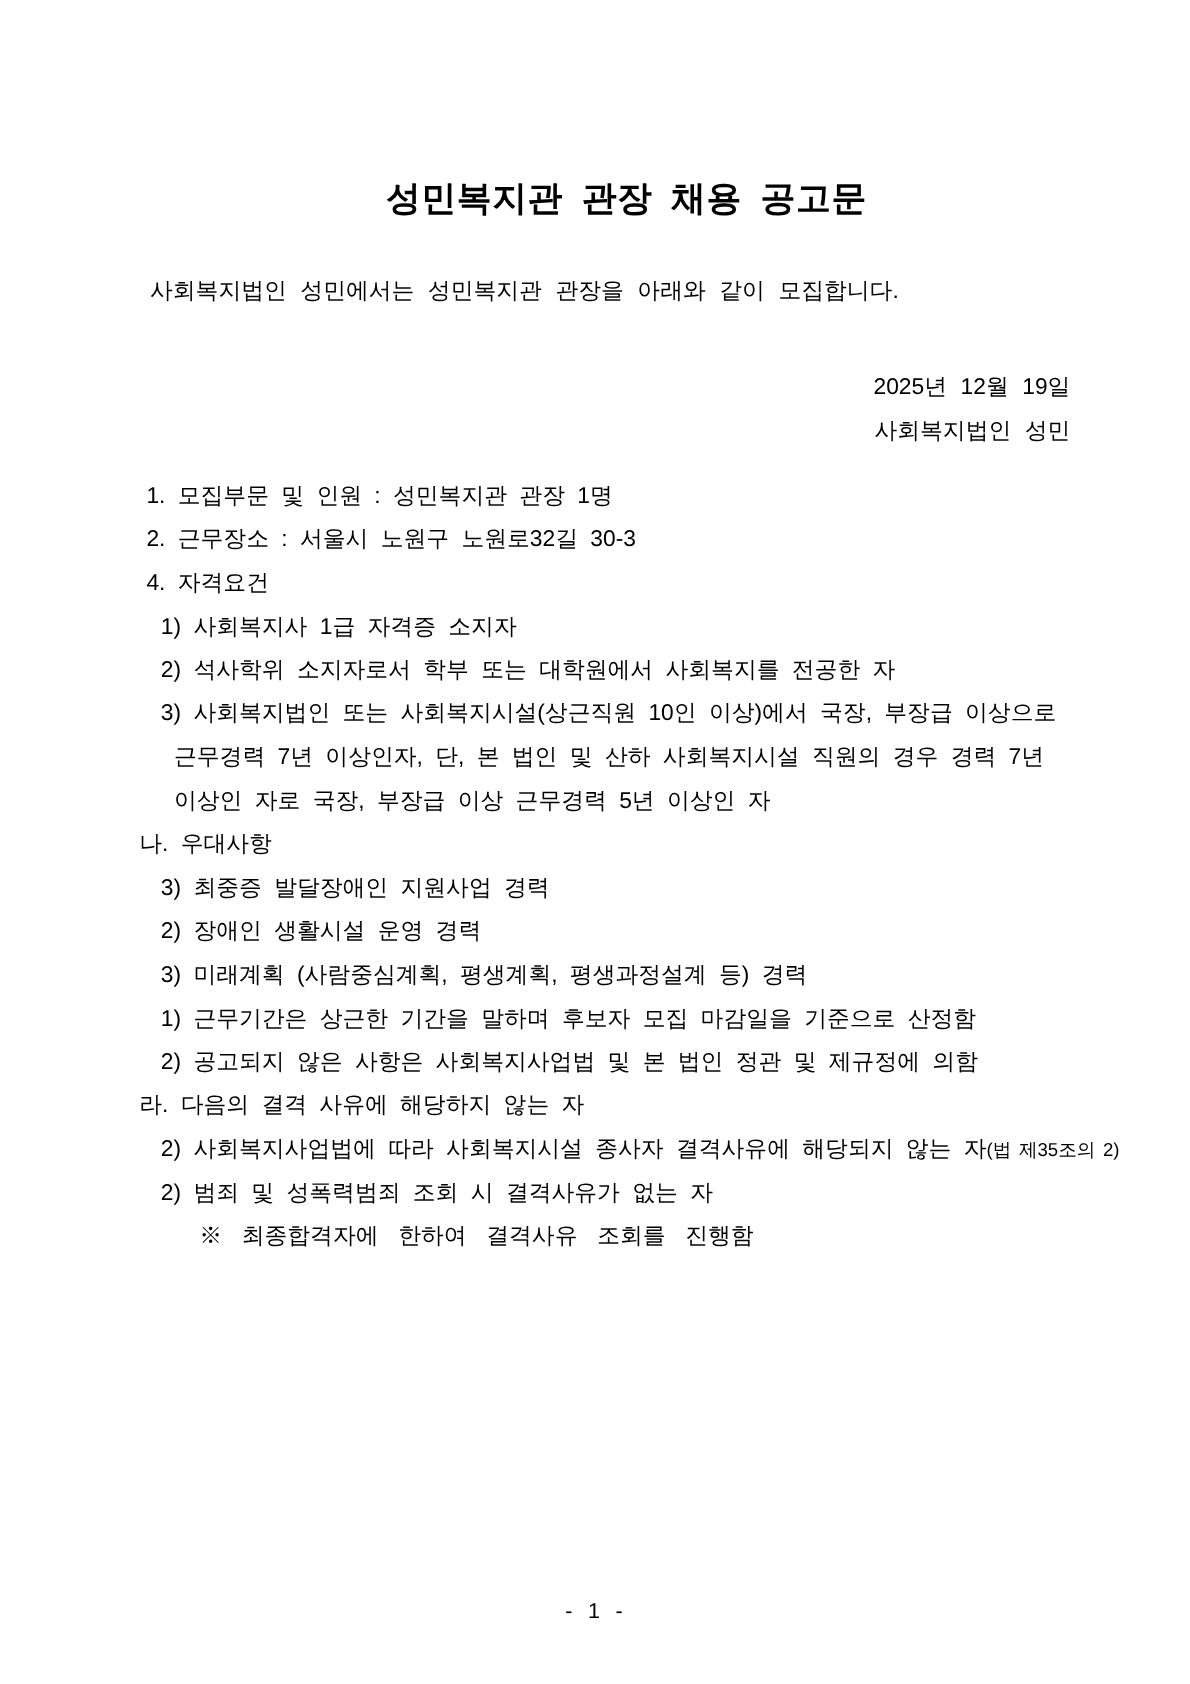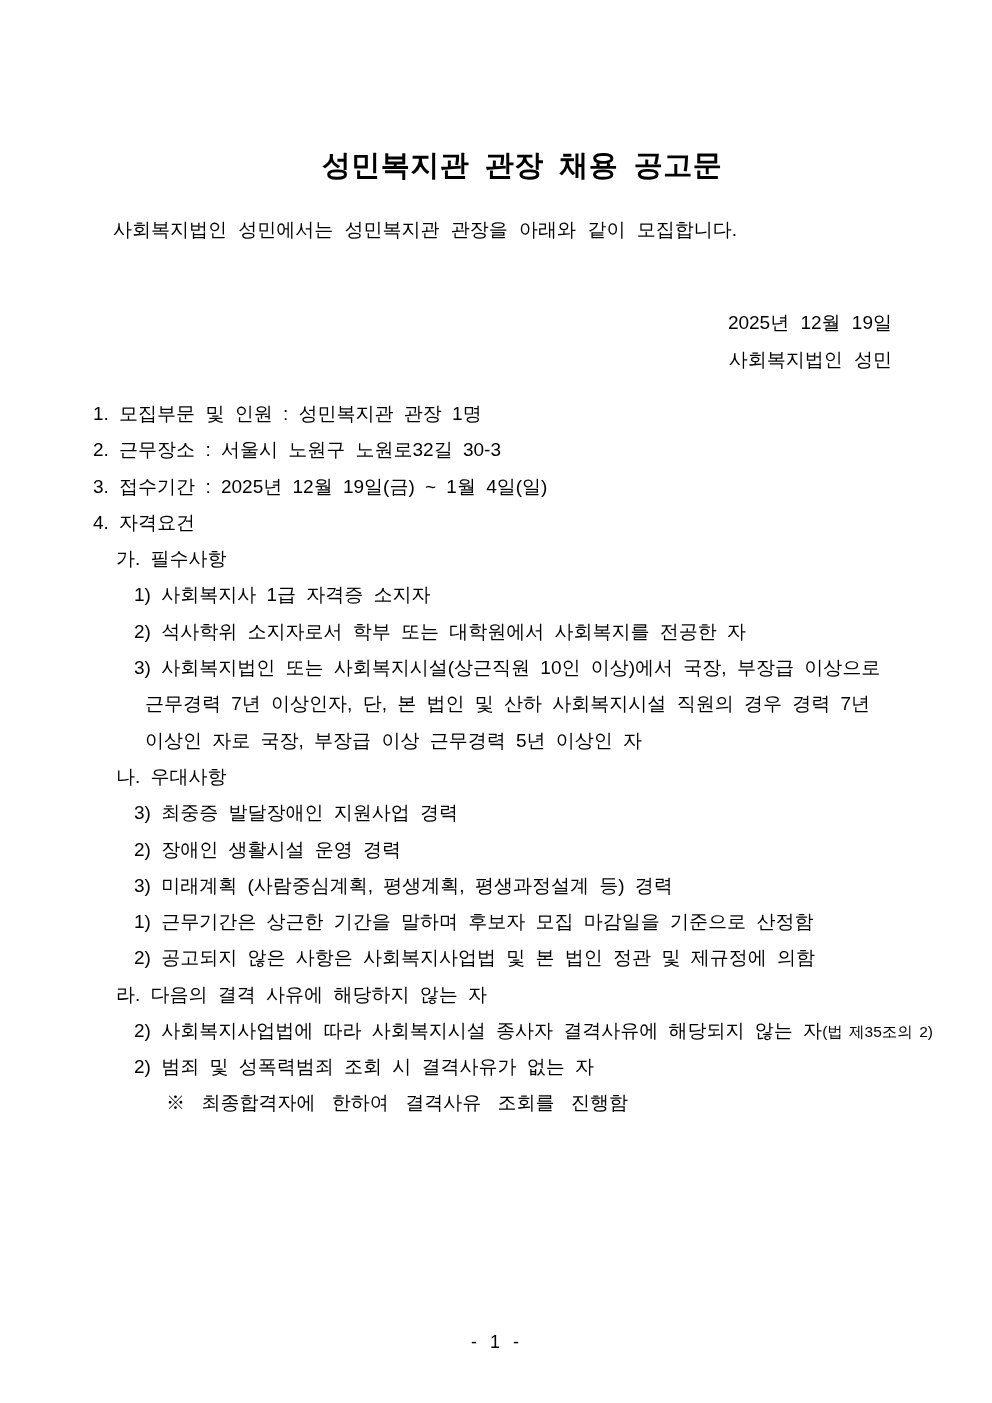--- a/index.html
+++ b/index.html
@@ -31,21 +31,21 @@
     font-weight: bold;
     letter-spacing: 0.5px;
     word-spacing: 7px;
     white-space: nowrap;
     padding-left: 16px;
   }
   .intro {
     position: absolute;
     top: 217px;
     left: 113px;
-    margin: 0;
+    margin: 12px;
     font-size: 19px;
     word-spacing: 6px;
     white-space: nowrap;
   }
   .date-block {
     position: absolute;
     top: 304px;
     right: 100px;
     text-align: right;
     font-size: 19px;
@@ -59,21 +59,21 @@
     left: 93px;
     width: 880px;
     font-size: 19px;
   }
   .line {
     height: 36.3px;
     line-height: 36.3px;
     white-space: nowrap;
     word-spacing: 5px;
   }
-  .line.l1   { padding-left: 0; }
+  .line.l1   { padding-left: 0; margin-left: 29px; }
   .line.l2   { padding-left: 23px; }
   .line.l3   { padding-left: 41px; }
   .line.cont { padding-left: 52px; }
   .line.note { padding-left: 73px; font-family: Liberation Mono, monospace; }
   .small-note {
     font-size: 15.5px;
     word-spacing: 2px;
   }
   .footer {
     position: absolute;
@@ -96,23 +96,21 @@
   <p class="intro">사회복지법인 성민에서는 성민복지관 관장을 아래와 같이 모집합니다.</p>
 
   <div class="date-block">
     <div>2025년 12월 19일</div>
     <div>사회복지법인 성민</div>
   </div>
 
   <div class="body-lines">
       <div class="line l1"><span>1. 모집부문 및 인원 : 성민복지관 관장 1명</span></div>
       <div class="line l1"><span>2. 근무장소 : 서울시 노원구 노원로32길 30-3</span></div>
-      <div class="line l1"><span>3. 접수기간 : 2025년 12월 19일(금) ~ 1월 4일(일)</span></div>
       <div class="line l1"><span>4. 자격요건</span></div>
-      <div class="line l2"><span>가. 필수사항</span></div>
       <div class="line l3"><span>1) 사회복지사 1급 자격증 소지자</span></div>
       <div class="line l3"><span>2) 석사학위 소지자로서 학부 또는 대학원에서 사회복지를 전공한 자</span></div>
       <div class="line l3"><span>3) 사회복지법인 또는 사회복지시설(상근직원 10인 이상)에서 국장, 부장급 이상으로</span></div>
       <div class="line cont"><span>근무경력 7년 이상인자, 단, 본 법인 및 산하 사회복지시설 직원의 경우 경력 7년</span></div>
       <div class="line cont"><span>이상인 자로 국장, 부장급 이상 근무경력 5년 이상인 자</span></div>
       <div class="line l2"><span>나. 우대사항</span></div>
       <div class="line l3"><span>3) 최중증 발달장애인 지원사업 경력</span></div>
       <div class="line l3"><span>2) 장애인 생활시설 운영 경력</span></div>
       <div class="line l3"><span>3) 미래계획 (사람중심계획, 평생계획, 평생과정설계 등) 경력</span></div>
       <div class="line l3"><span>1) 근무기간은 상근한 기간을 말하며 후보자 모집 마감일을 기준으로 산정함</span></div>

